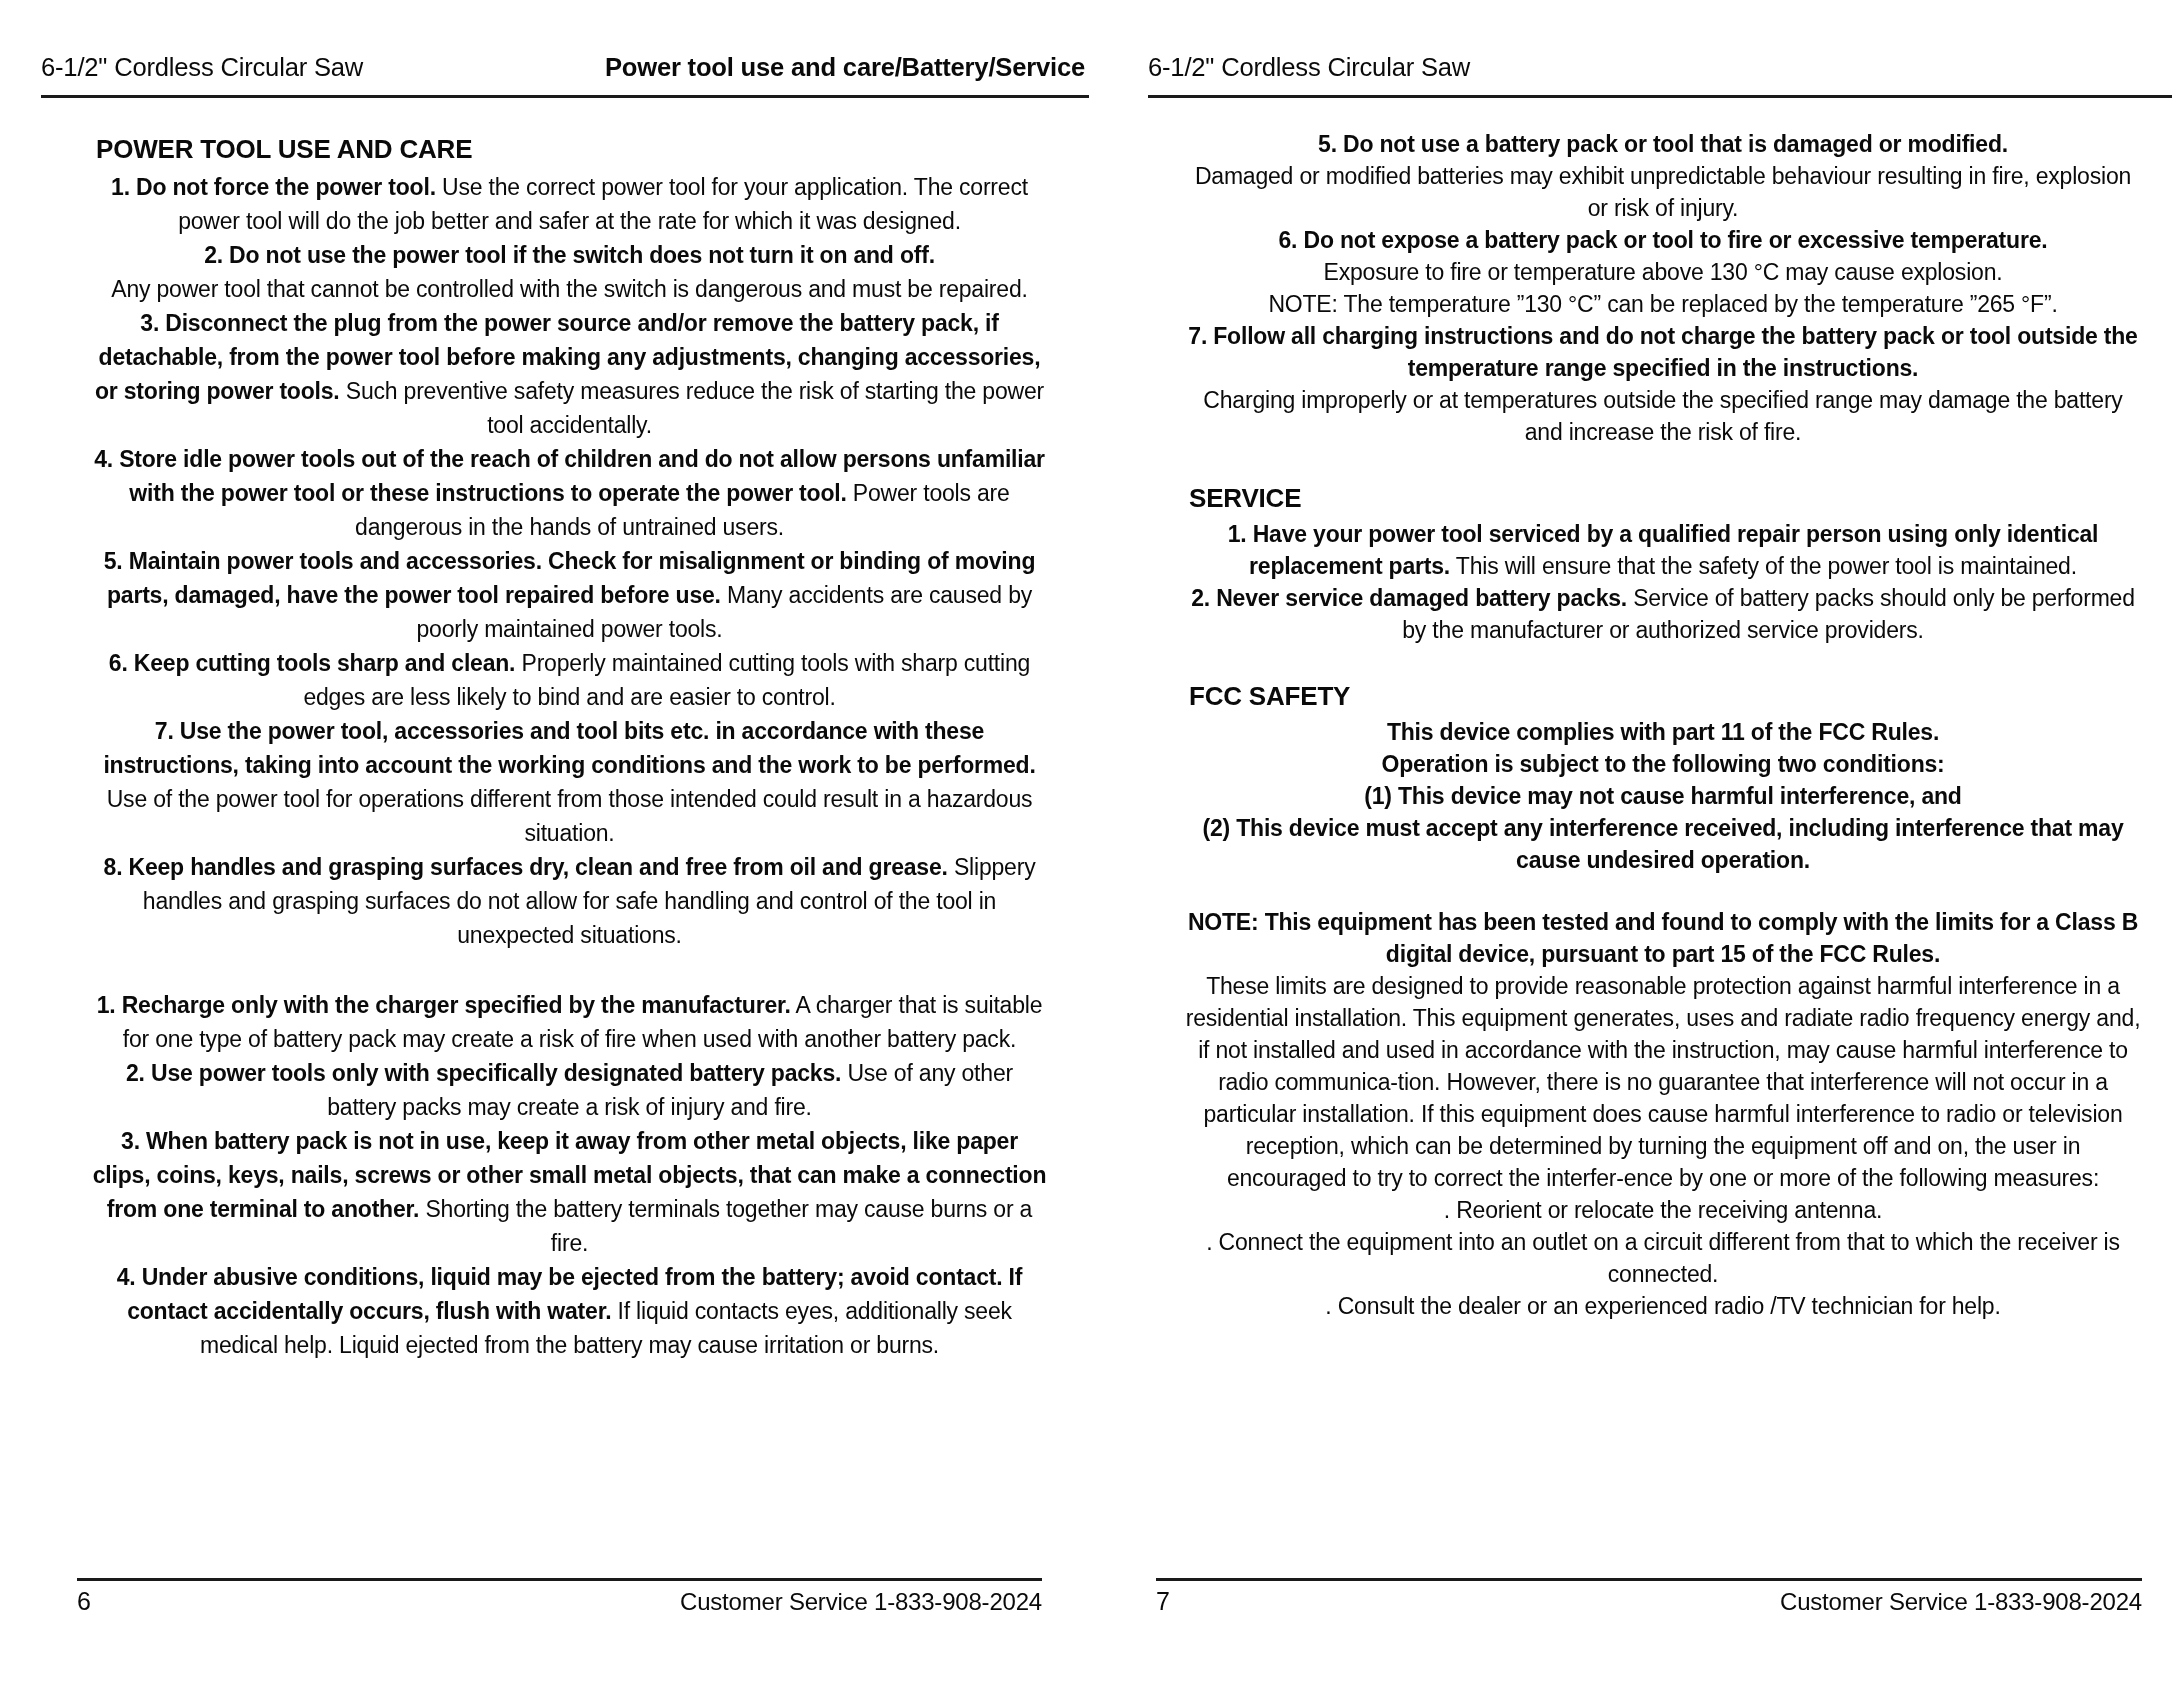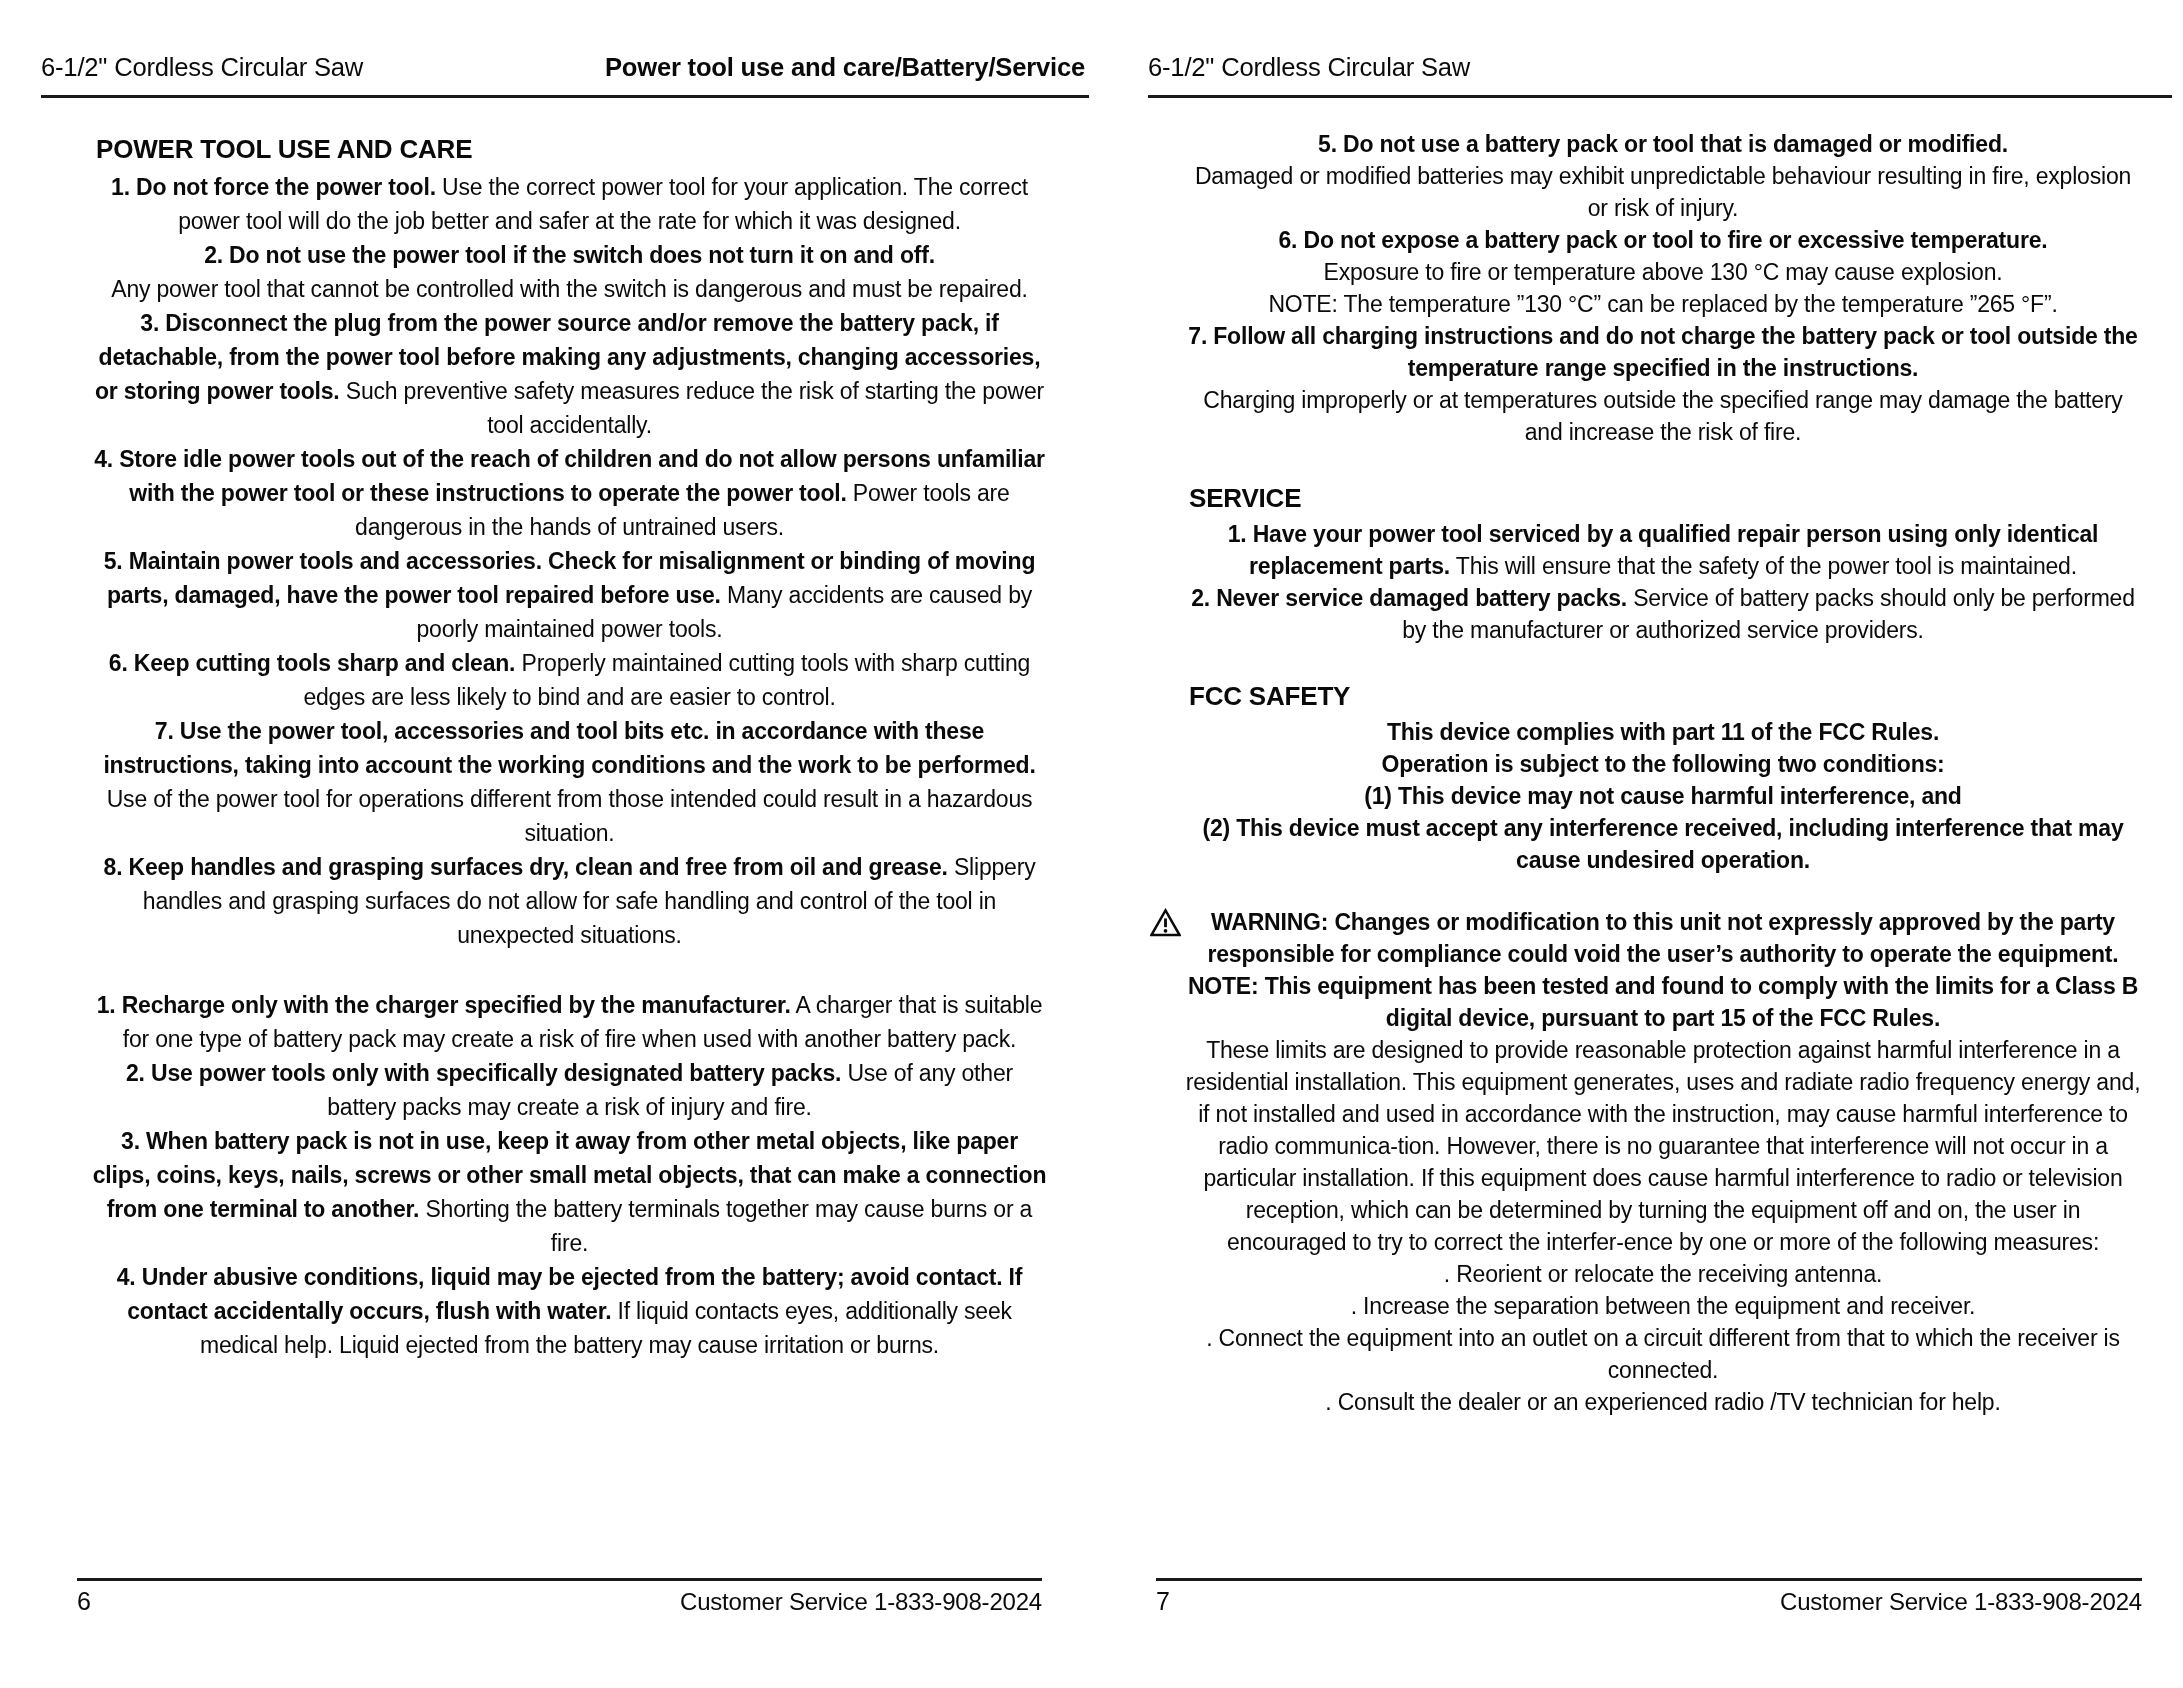--- a/index.html
+++ b/index.html
@@ -144,29 +144,23 @@
         <h2 class="blk-heading">SERVICE</h2>
         <p class="para"><span class="b">1. Have your power tool serviced by a qualified repair person using only identical replacement parts.</span><span class="r"> This will ensure that the safety of the power tool is maintained.</span></p>
         <p class="para"><span class="b">2. Never service damaged battery packs.</span><span class="r"> Service of battery packs should only be performed by the manufacturer or authorized service providers.</span></p>
         <div class="gap"></div>
         <h2 class="blk-heading">FCC SAFETY</h2>
         <p class="para"><span class="b">This device complies with part 11 of the FCC Rules.</span></p>
         <p class="para"><span class="b">Operation is subject to the following two conditions:</span></p>
         <p class="para"><span class="b">(1) This device may not cause harmful interference, and</span></p>
         <p class="para"><span class="b">(2) This device must accept any interference received, including interference that may cause undesired operation.</span></p>
         <div class="gap"></div>
-        <p class="para warning"><svg class="warn-icon" viewBox="0 0 100 92" xmlns="http://www.w3.org/2000/svg">
-            <path d="M50 7 L95 86 L5 86 Z" fill="none" stroke="#0a0a0a" stroke-width="8" stroke-linejoin="miter"></path>
-            <rect x="45.5" y="33" width="9" height="28" fill="#0a0a0a"></rect>
-            <circle cx="50" cy="73" r="6" fill="#0a0a0a"></circle>
-          </svg><span class="b">WARNING: Changes or modification to this unit not expressly approved by the party responsible for compliance could void the user’s authority to operate the equipment.</span></p>
         <p class="para"><span class="b">NOTE: This equipment has been tested and found to comply with the limits for a Class B digital device, pursuant to part 15 of the FCC Rules.</span></p>
         <p class="para"><span class="r">These limits are designed to provide reasonable protection against harmful interference in a residential installation. This equipment generates, uses and radiate radio frequency energy and, if not installed and used in accordance with the instruction, may cause harmful interference to radio communica-tion. However, there is no guarantee that interference will not occur in a particular installation. If this equipment does cause harmful interference to radio or television reception, which can be determined by turning the equipment off and on, the user in encouraged to try to correct the interfer-ence by one or more of the following measures:</span></p>
         <p class="para"><span class="r">. Reorient or relocate the receiving antenna.</span></p>
-        <p class="para"><span class="r">. Increase the separation between the equipment and receiver.</span></p>
         <p class="para"><span class="r">. Connect the equipment into an outlet on a circuit different from that to which the receiver is connected.</span></p>
         <p class="para"><span class="r">. Consult the dealer or an experienced radio /TV technician for help.</span></p>
       </main>
     <div class="rule footer-rule"></div>
     <footer class="page-footer">
       <span class="page-num">7</span>
       <span class="service">Customer Service 1-833-908-2024</span>
     </footer>
   </section>
 

